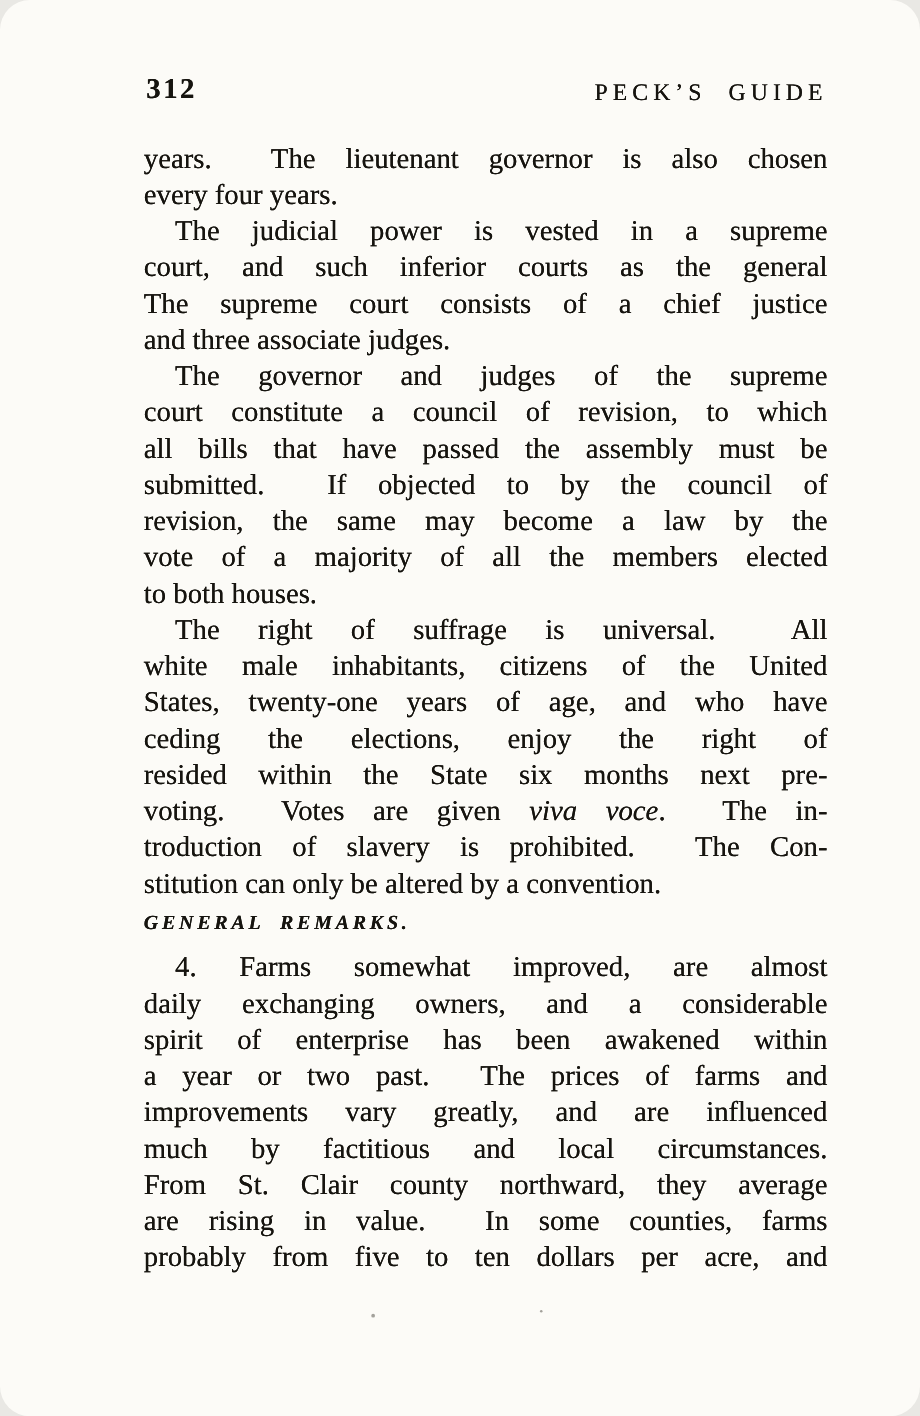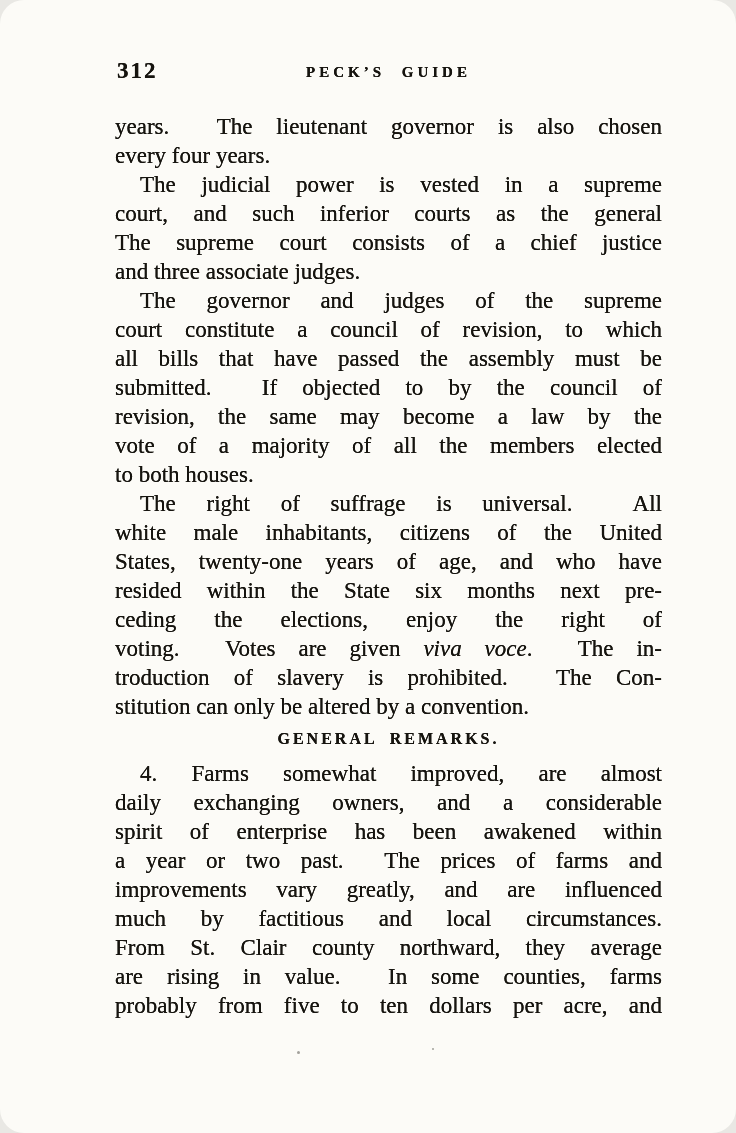--- a/index.html
+++ b/index.html
@@ -24,23 +24,23 @@
   .page-number {
     position: absolute;
     left: 2px;
     top: 0;
     font-size: 23px;
     letter-spacing: 2px;
     font-weight: 600;
     text-shadow: 0 0 0.5px currentColor;
   }
   .running-title {
-    text-align: center;
-    font-size: 15px;
-    font-weight: 700;
+    text-align: right;
+    font-size: 19px;
+    font-weight: 400;
     letter-spacing: 4px;
     word-spacing: 9px;
     padding-top: 6px;
     text-shadow: 0 0 0.4px currentColor;
   }
   .column {
     position: absolute;
     left: 115px;
     top: 112px;
     width: 547px;
@@ -55,25 +55,26 @@
     font-family: Liberation Serif, serif;
   }
   .line.end { text-align-last: left; }
   .line.ind { text-indent: 25px; }
   .italic { font-style: italic; }
   .section-heading {
     font-size: 16px;
     font-weight: 700;
     letter-spacing: 3px;
     word-spacing: 6px;
-    text-align: center;
+    text-align: left;
     line-height: 20px;
     margin-top: 8px;
     margin-bottom: 10px;
     text-shadow: 0 0 0.4px currentColor;
+    font-style: italic;
   }
   .scan-speck {
     position: absolute;
     width: 3px;
     height: 3px;
     border-radius: 50%;
     background: #5a5850;
     opacity: 0.55;
   }
   .speck-1 { left: 297px; top: 1051px; }
@@ -100,22 +101,22 @@
     <div class="line ind">The governor and judges of the supreme</div>
     <div class="line">court constitute a council of revision, to which</div>
     <div class="line">all bills that have passed the assembly must be</div>
     <div class="line">submitted.&nbsp; If objected to by the council of</div>
     <div class="line">revision, the same may become a law by the</div>
     <div class="line">vote of a majority of all the members elected</div>
     <div class="line end">to both houses.</div>
     <div class="line ind">The right of suffrage is universal.&nbsp; All</div>
     <div class="line">white male inhabitants, citizens of the United</div>
     <div class="line">States, twenty-one years of age, and who have</div>
+    <div class="line">ceding the elections, enjoy the right of</div>
     <div class="line">resided within the State six months next pre-</div>
-    <div class="line">ceding the elections, enjoy the right of</div>
     <div class="line"><span>voting.&nbsp; Votes are given </span><span class="italic">viva voce</span><span>.&nbsp; The in-</span></div>
     <div class="line">troduction of slavery is prohibited.&nbsp; The Con-</div>
     <div class="line end">stitution can only be altered by a convention.</div>
 
     <div class="section-heading">GENERAL REMARKS.</div>
 
     <div class="line ind">4. Farms somewhat improved, are almost</div>
     <div class="line">daily exchanging owners, and a considerable</div>
     <div class="line">spirit of enterprise has been awakened within</div>
     <div class="line">a year or two past.&nbsp; The prices of farms and</div>

